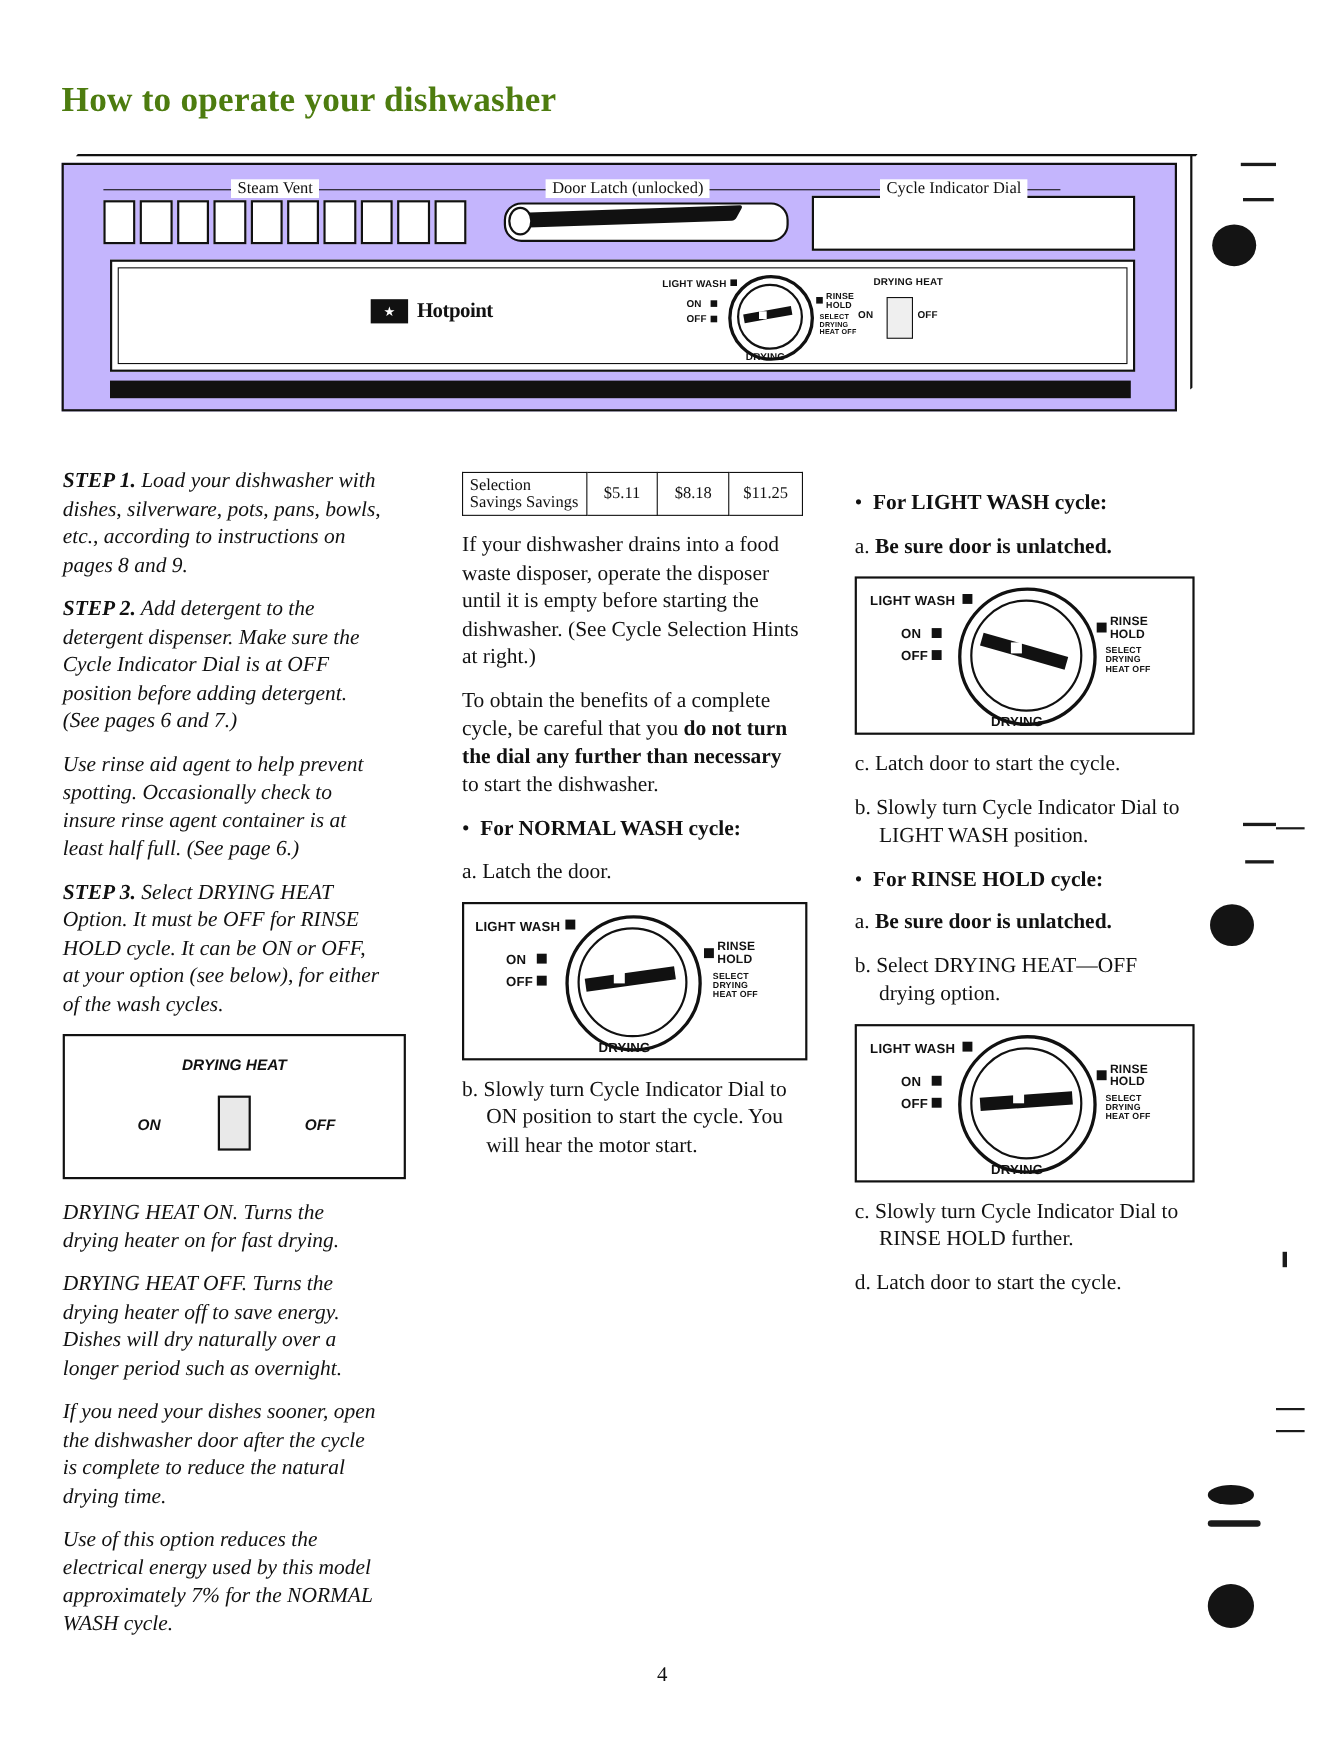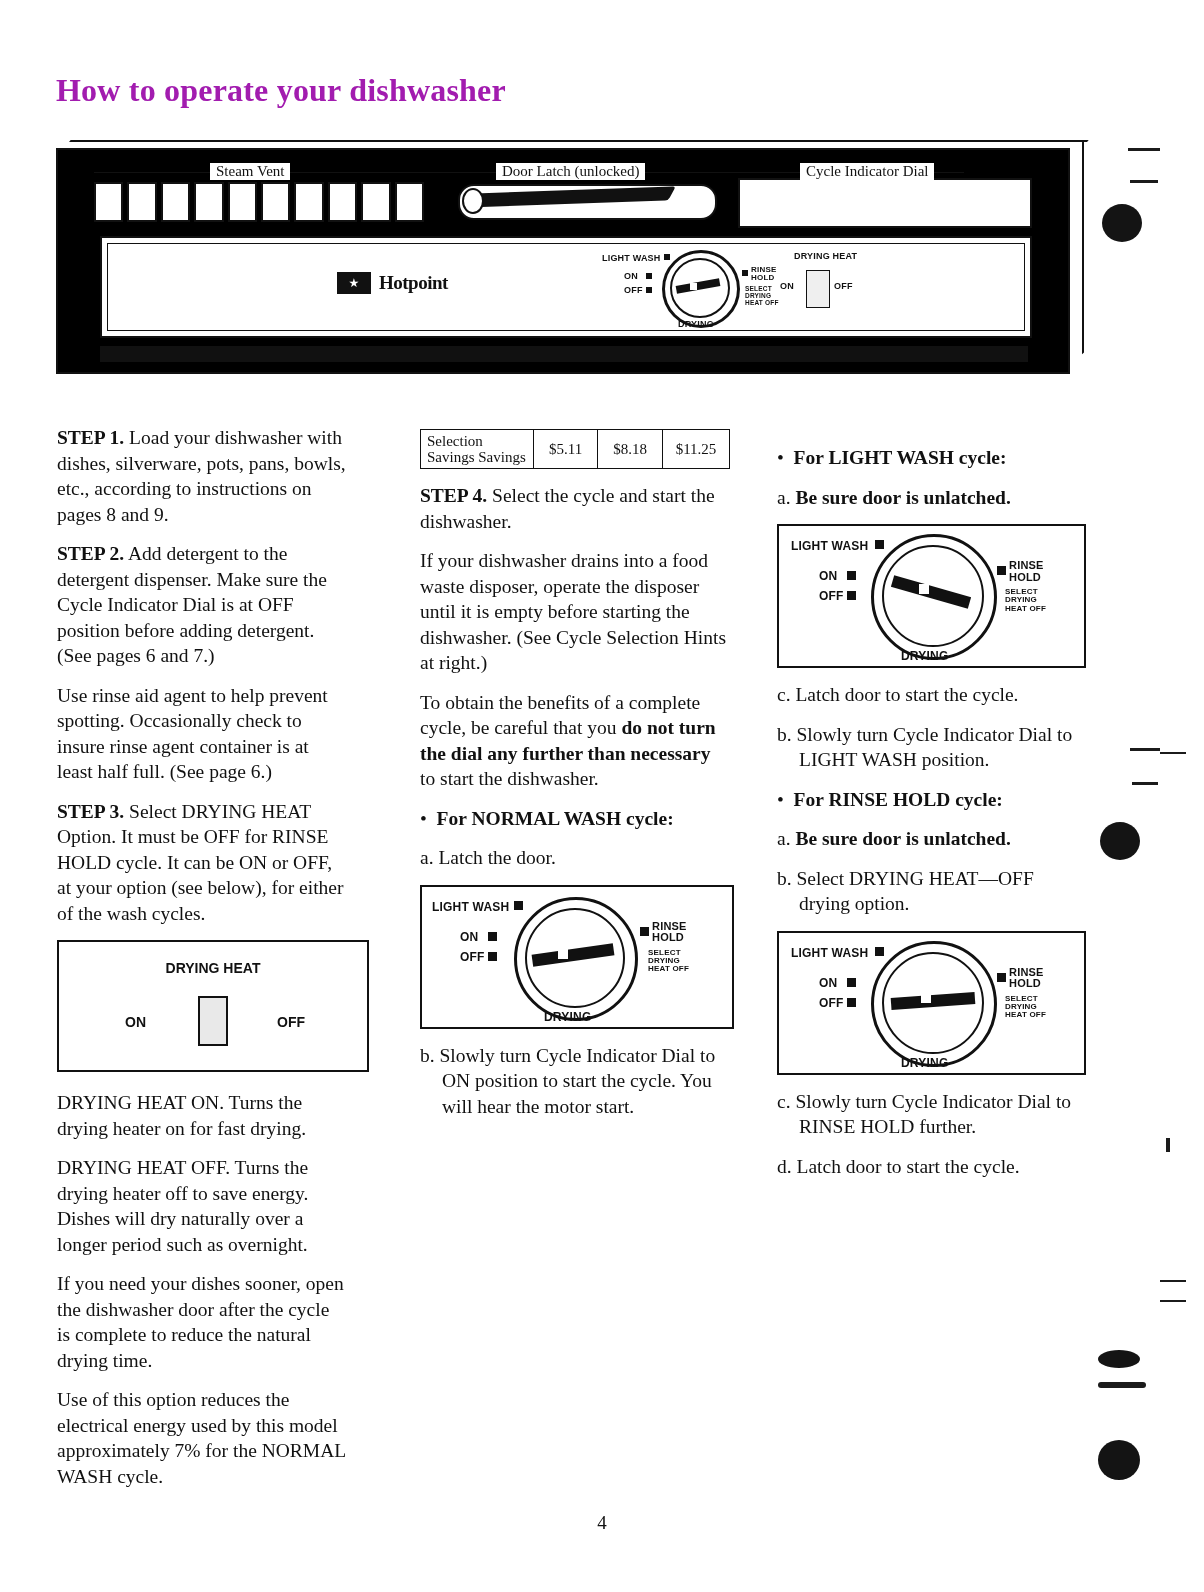--- a/index.html
+++ b/index.html
@@ -21,38 +21,38 @@
   }
 
   
   .title {
     position: absolute;
     left: 56px;
     top: 72px;
     font-size: 32px;
     font-weight: bold;
     letter-spacing: 0.2px;
-    color: #a21caf;
+    color: #4d7c0f;
   }
 
   
   .panel-wrap {
     position: absolute;
     left: 56px;
     top: 140px;
     width: 1030px;
     height: 240px;
   }
   .panel-outer {
     position: absolute;
     left: 0; top: 8px;
     width: 1010px;
     height: 222px;
     border: 2px solid #111;
-    background: #000000;
+    background: #c4b5fd;
   }
   .panel-skew-top {
     position: absolute;
     left: 8px; top: 0;
     width: 1018px; height: 14px;
     border-top: 2px solid #111;
     transform: skewX(-40deg);
   }
   .panel-skew-right {
     position: absolute;
@@ -189,21 +189,21 @@
   }
 
   
   .col {
     position: absolute;
     top: 425px;
     font-size: 19.5px;
     line-height: 25.5px;
   }
   .col p { margin: 0 0 14px 0; }
-  .col1 { left: 57px; width: 290px; }
+  .col1 { left: 57px; width: 290px; font-style: italic; }
   .col2 { left: 420px; width: 310px; }
   .col3 { left: 777px; width: 310px; }
   b, strong { font-weight: bold; }
 
   
   table.savings {
     border-collapse: collapse;
     width: 310px;
     font-size: 15px;
     font-family: "Liberation Serif", serif;
@@ -374,21 +374,20 @@
           <span>Selection</span><br>
           <span>Savings Savings</span>
         </td>
         <td class="val">$5.11</td>
         <td class="val">$8.18</td>
         <td class="val">$11.25</td>
       </tr>
     </tbody>
       </table>
 
-    <p><b>STEP 4.</b><span> Select the cycle and start the dishwasher.</span></p>
     <p>If your dishwasher drains into a food waste disposer, operate the disposer until it is empty before starting the dishwasher. (See Cycle Selection Hints at right.)</p>
     <p>
       <span>To obtain the benefits of a complete cycle, be careful that you </span><b>do not turn the dial any further than necessary</b><span> to start the dishwasher.</span>
     </p>
 
     <p style="padding-left:20px; text-indent:-20px;">•&nbsp; <b>For NORMAL WASH cycle:</b></p>
     <p class="hang">a.  Latch the door.</p>
 
     <div class="dialfig" style="width:310px; height:140px; margin:4px 0 14px 0;">
       <div class="tiny" style="left:10px; top:14px; font-size:12px;">LIGHT WASH</div>

